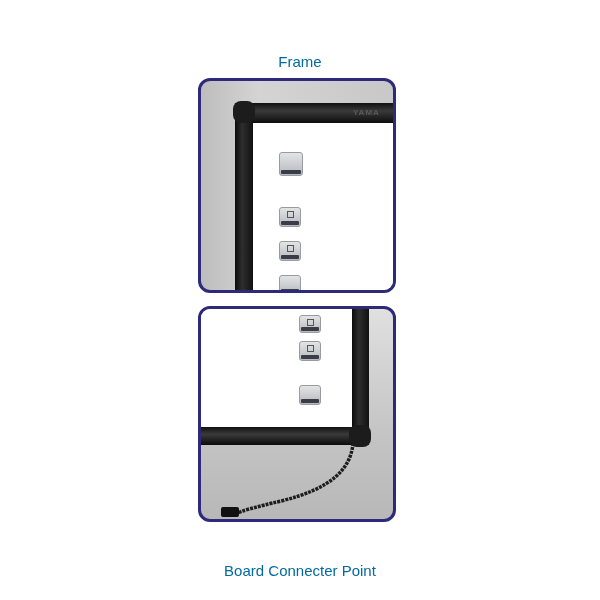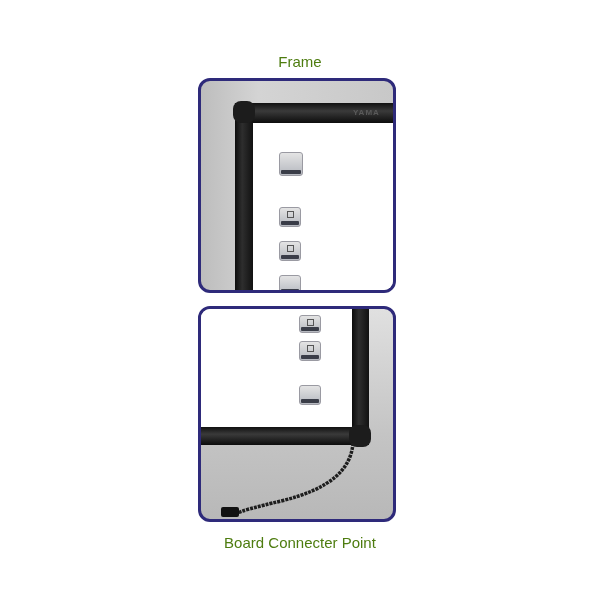--- a/index.html
+++ b/index.html
@@ -1,17 +1,17 @@
 <!DOCTYPE html>
 <html><head>
 <meta charset="utf-8">
 <style>
   html, body { margin:0; padding:0; background:#ffffff; }
   body { width:600px; height:600px; position:relative; overflow:hidden; font-family:"Liberation Sans", sans-serif; }
-  .caption { position:absolute; left:0; width:600px; text-align:center; color:#4d7c0f; font-size:15px; }
+  .caption { position:absolute; left:0; width:600px; text-align:center; color:#0369a1; font-size:15px; }
   .panel {
     position:absolute; left:198px; width:192px;
     border:3px solid #2e2a7a; border-radius:12px; overflow:hidden;
     background: linear-gradient(90deg, #bdbdbd 0%, #d4d4d4 30%, #c8c8c8 100%);
   }
   .board { position:absolute; background:#ffffff; }
   .rail { position:absolute; background:linear-gradient(90deg,#0c0c0c,#2e2e2e 40%,#111 100%); }
   .rail.h { background:linear-gradient(180deg,#111,#3a3a3a 40%,#0c0c0c 100%); }
   .corner { position:absolute; width:22px; height:22px; background:#1c1c1c; border-radius:8px; }
   .btn {
@@ -56,13 +56,13 @@
   <div class="btn" style="left:98px; top:32px; height:20px;">
       <span class="glyph"></span>
     </div>
   <div class="btn" style="left:98px; top:76px; height:20px;"></div>
   <svg class="cable" style="left:0; top:0;" width="192" height="210" viewBox="0 0 192 210">
     <path d="M152 134 C 150 160, 130 180, 80 192 S 45 202, 34 204" stroke="#1e1e1e" stroke-width="3.5" fill="none" stroke-dasharray="3 1"></path>
     <rect x="20" y="198" width="18" height="10" rx="2" fill="#111"></rect>
   </svg>
 </div>
 
-<div class="caption" style="top:534px;">Board Connecter Point</div>
+<div class="caption" style="top:562px;">Board Connecter Point</div>
 
 </body></html>

